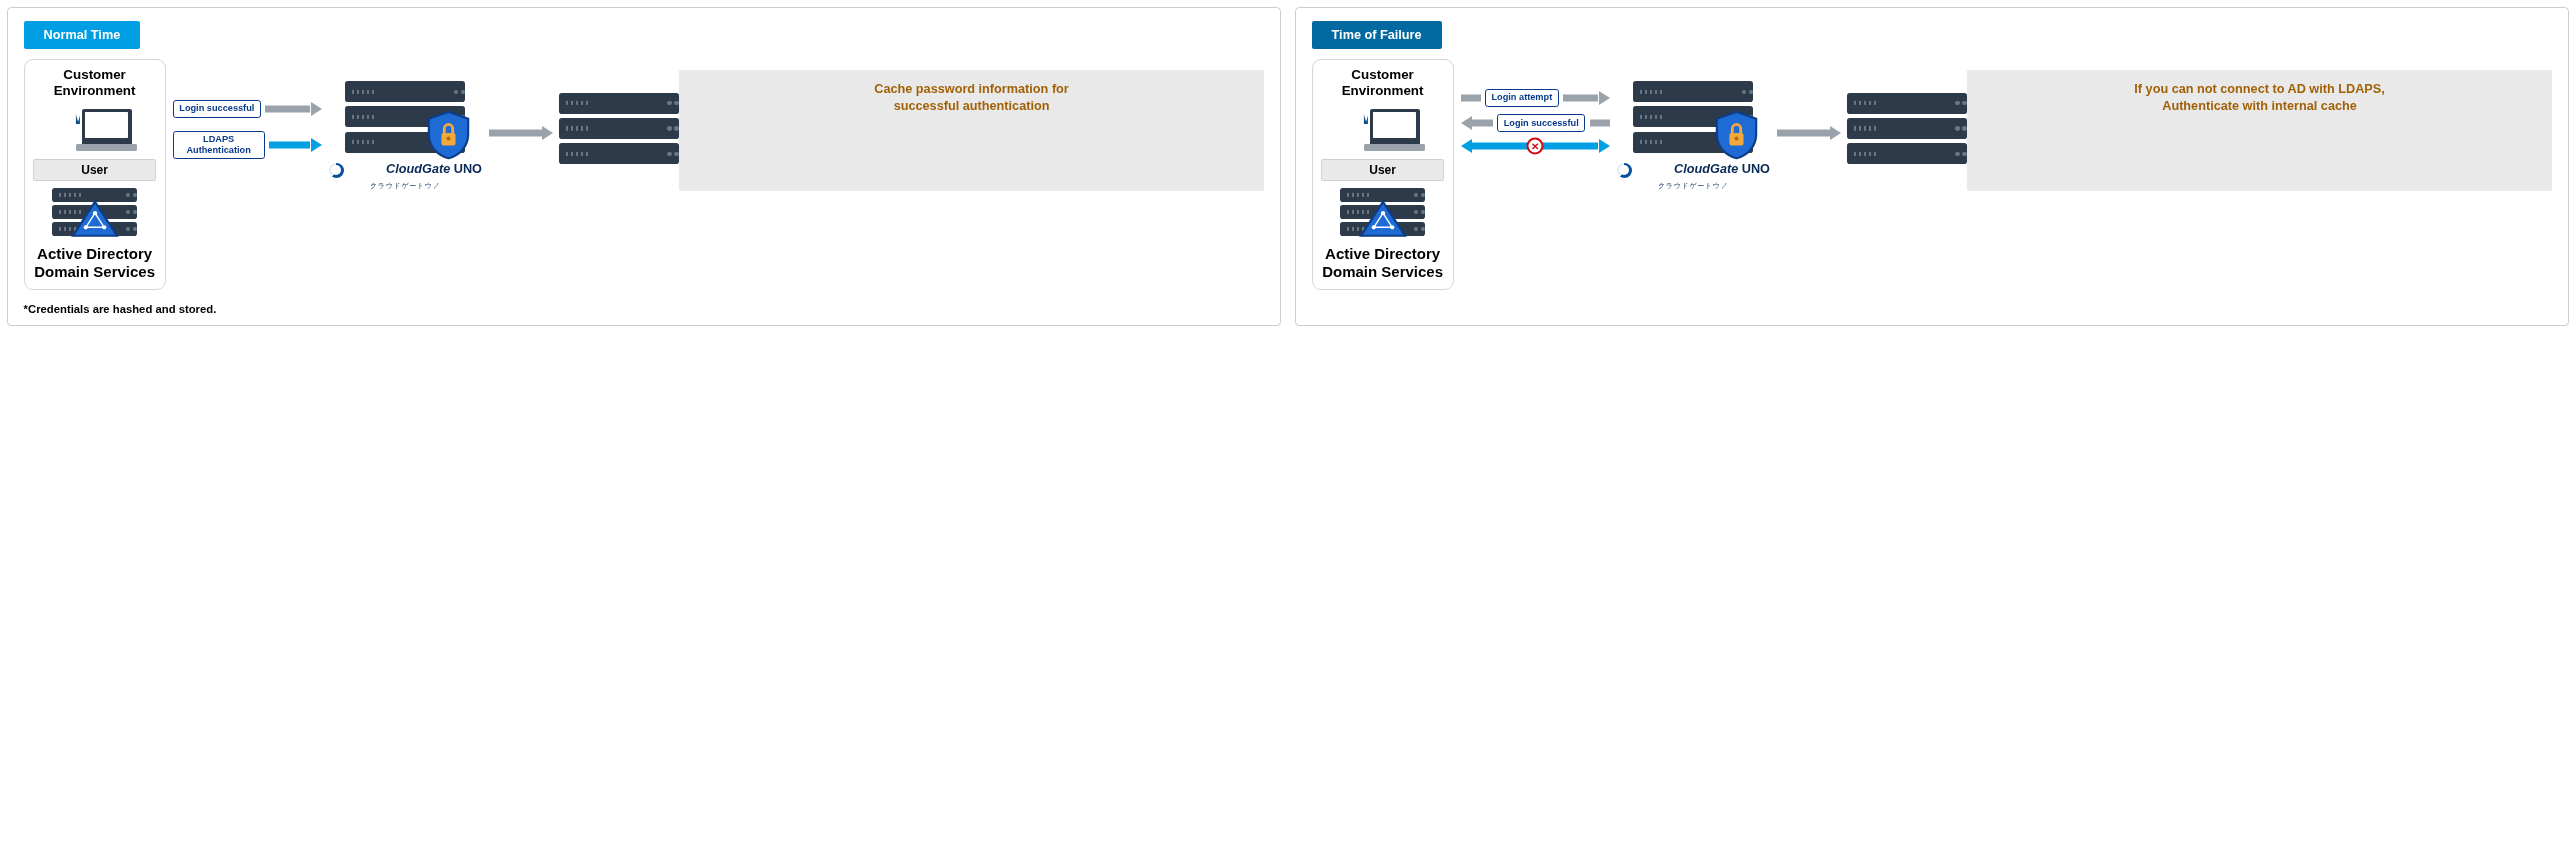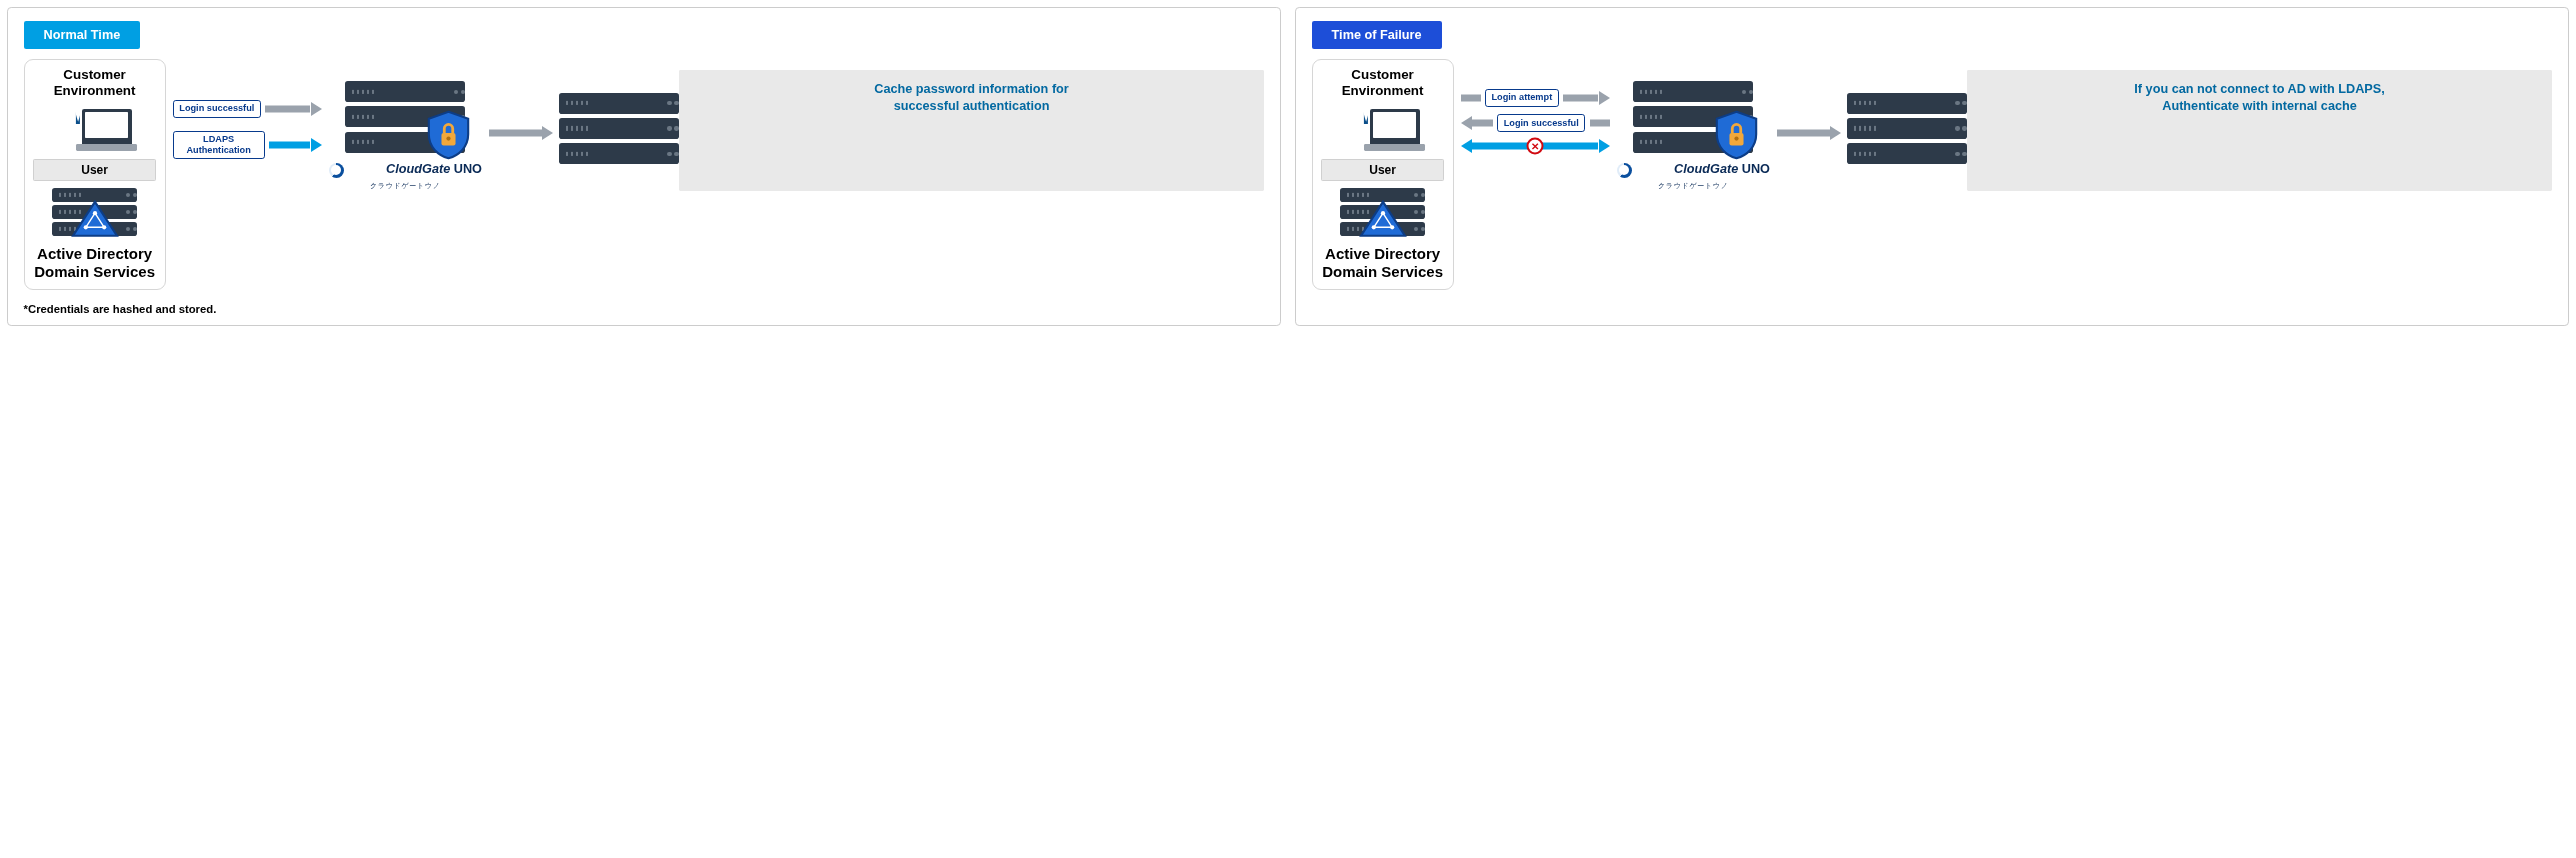--- a/index.html
+++ b/index.html
@@ -21,21 +21,21 @@
   .badge {
     display: inline-block;
     color: #fff;
     font-weight: 700;
     font-size: 12.7px;
     padding: 7px 20px;
     border-radius: 2.1px;
     margin-bottom: 10px;
   }
   .badge-blue { background: #009fe3; }
-  .badge-red  { background: #1d4ed8; }
+  .badge-red  { background: #0369a1; }
   .content {
     display: flex;
     align-items: flex-start;
     gap: 7px;
     position: relative;
   }
   .env-box {
     border: 0.7px solid #d6d6d6;
     border-radius: 9px;
     padding: 7px 8.5px 8.5px;
@@ -282,21 +282,21 @@
   }
   .cg-logo .t1 { font-weight:800; font-style:italic; color:#0a2a56; font-size:12.7px;margin-left:36px; }
   .cg-logo .t1 .uno { font-style:normal; }
   .cg-logo .t2 { font-size:7px; color:#0a2a56; letter-spacing:0.7px; }
   
   .to-right { flex: 0 0 64px; padding-top: 67px; }
   .right-col { flex: 0 0 120px; padding-top: 34px; }
   
   .caption {
     background:#e9e9e9;
-    color:#0369a1;
+    color:#a16207;
     font-weight:700;
     font-size:12.7px;
     text-align:center;
     padding:11.3px 12.7px;
     border-radius:1.4px;
     line-height:1.3;
     margin-top: 11.3px;
     width: 100%;
   }
   .footnote {

